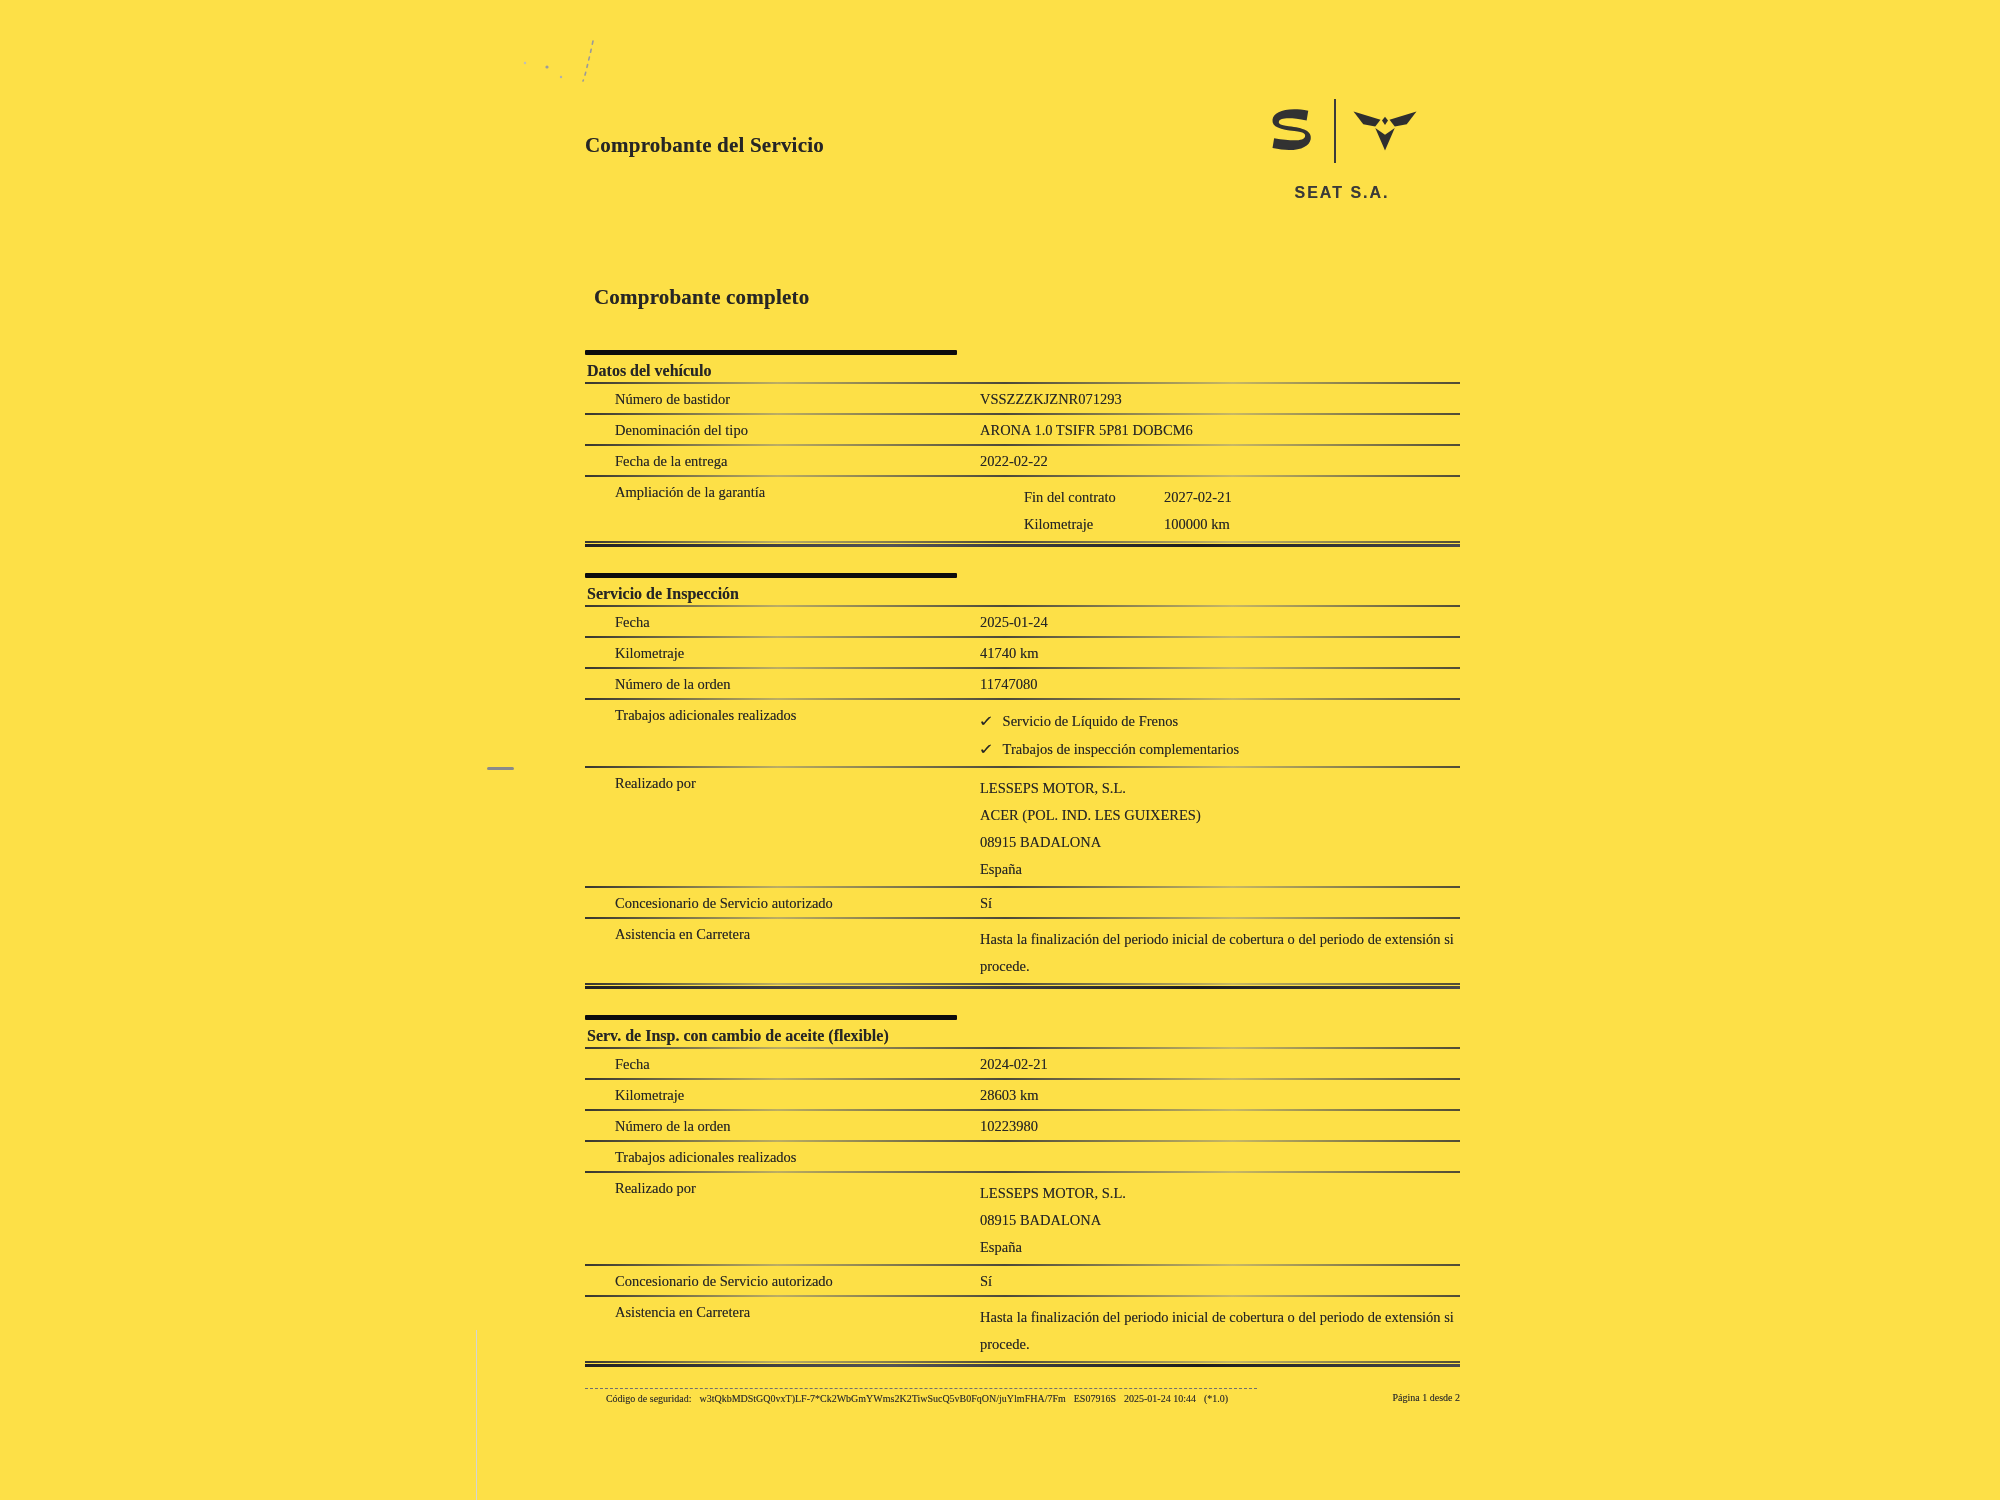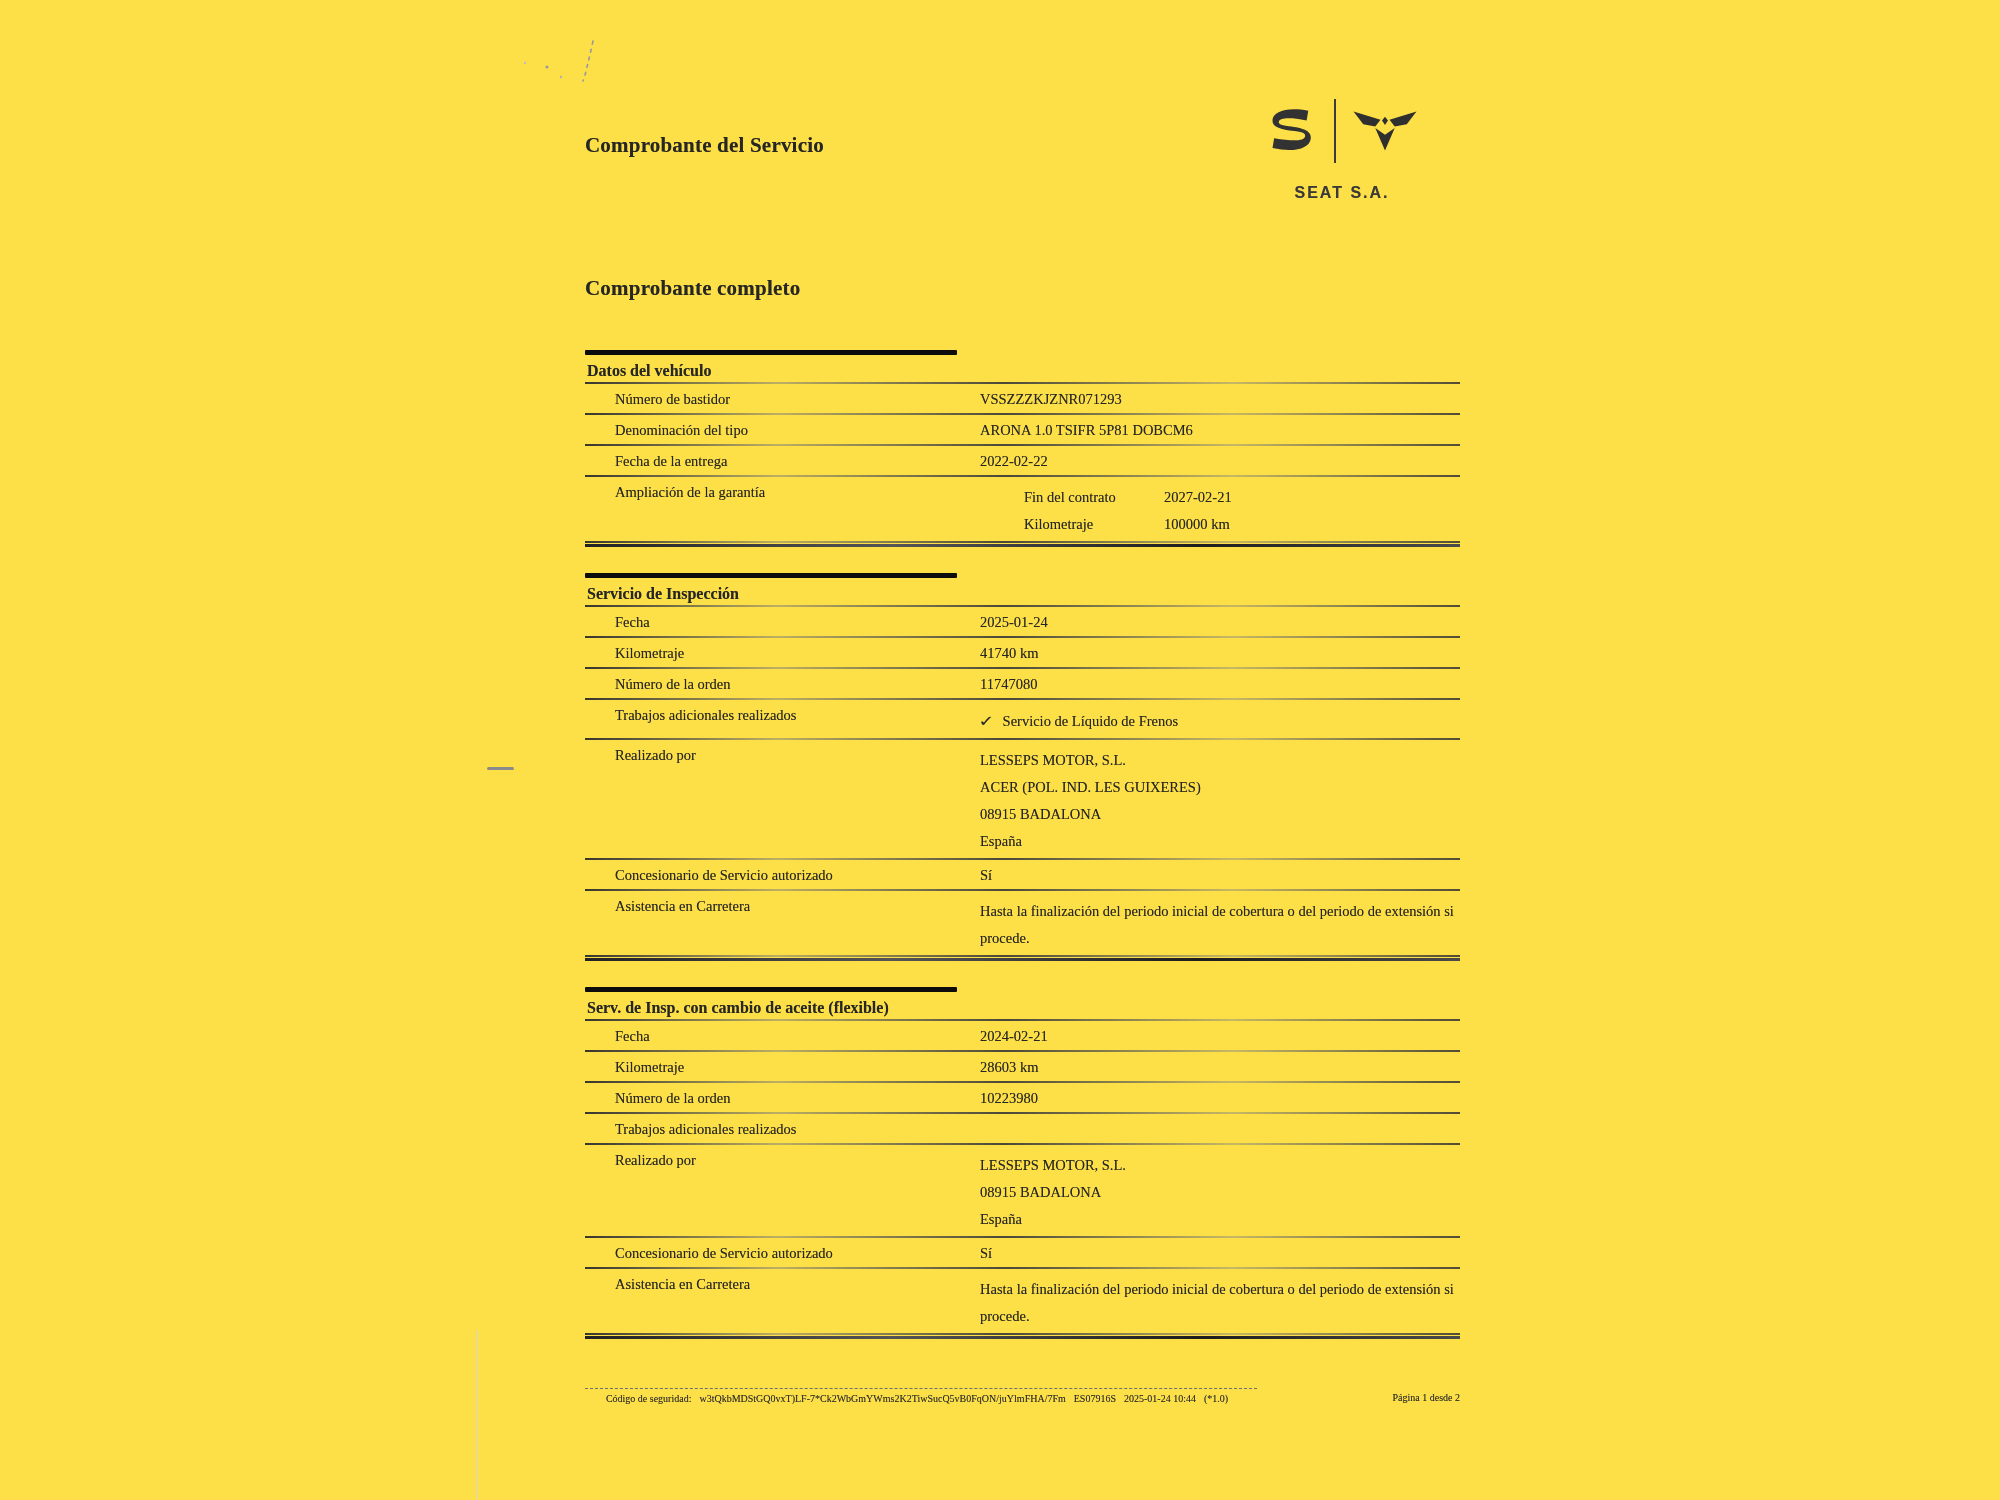--- a/index.html
+++ b/index.html
@@ -21,21 +21,21 @@
   }
   .logo-block{position:absolute;left:1242px;top:92px;width:200px;text-align:center;}
   .logo-row{display:flex;align-items:center;justify-content:center;gap:16px;height:78px;}
   .logo-divider{width:2px;height:64px;background:#3c3c3c;}
   .logo-caption{
     margin-top:14px;font-family:"Liberation Sans","DejaVu Sans",sans-serif;
     font-weight:bold;font-size:16px;letter-spacing:2px;color:#3a3a3a;
   }
 
   .doc-subtitle{
-    position:absolute;left:585px;top:276px;margin:0;
+    position:absolute;left:585px;top:276px;margin:9px;
     font-size:21px;font-weight:bold;letter-spacing:.2px;
   }
 
   
   .content{position:absolute;left:585px;top:350px;width:875px;font-size:14.5px;}
   .sec{margin:0 0 0 0;}
   .sec + .sec{margin-top:26px;}
   .sec-bar{width:372px;height:5px;background:#0c0c0c;border-radius:1px;}
   .sec-title{
     font-weight:bold;font-size:16px;padding:7px 0 4px 2px;position:relative;
@@ -150,20 +150,21 @@
         <div class="value">41740 km</div>
       </div>
       <div class="row">
         <div class="label">Número de la orden</div>
         <div class="value">11747080</div>
       </div>
       <div class="row">
         <div class="label">Trabajos adicionales realizados</div>
         <div class="value">
           <div class="check-line"><span class="check">✓</span><span>Servicio de Líquido de Frenos</span></div>
+          <div class="check-line"><span class="check">✓</span><span>Trabajos de inspección complementarios</span></div>
         </div>
       </div>
       <div class="row">
         <div class="label">Realizado por</div>
         <div class="value">
           <div class="addr-line">LESSEPS MOTOR, S.L.</div>
           <div class="addr-line">ACER (POL. IND. LES GUIXERES)</div>
           <div class="addr-line">08915 BADALONA</div>
           <div class="addr-line">España</div>
         </div>

